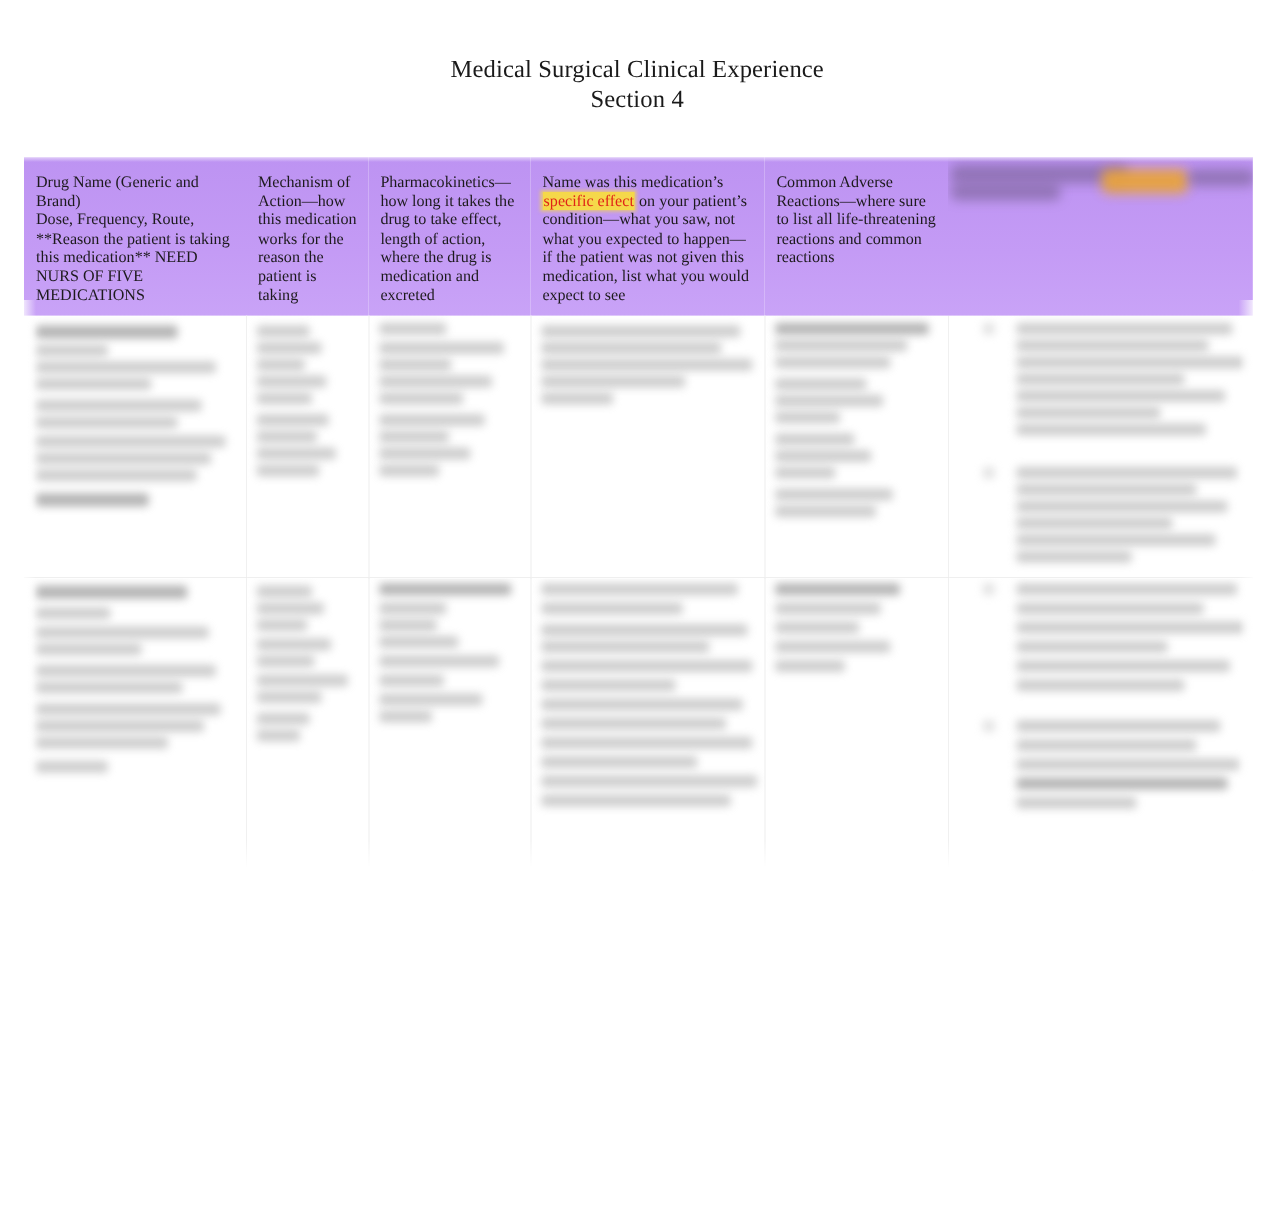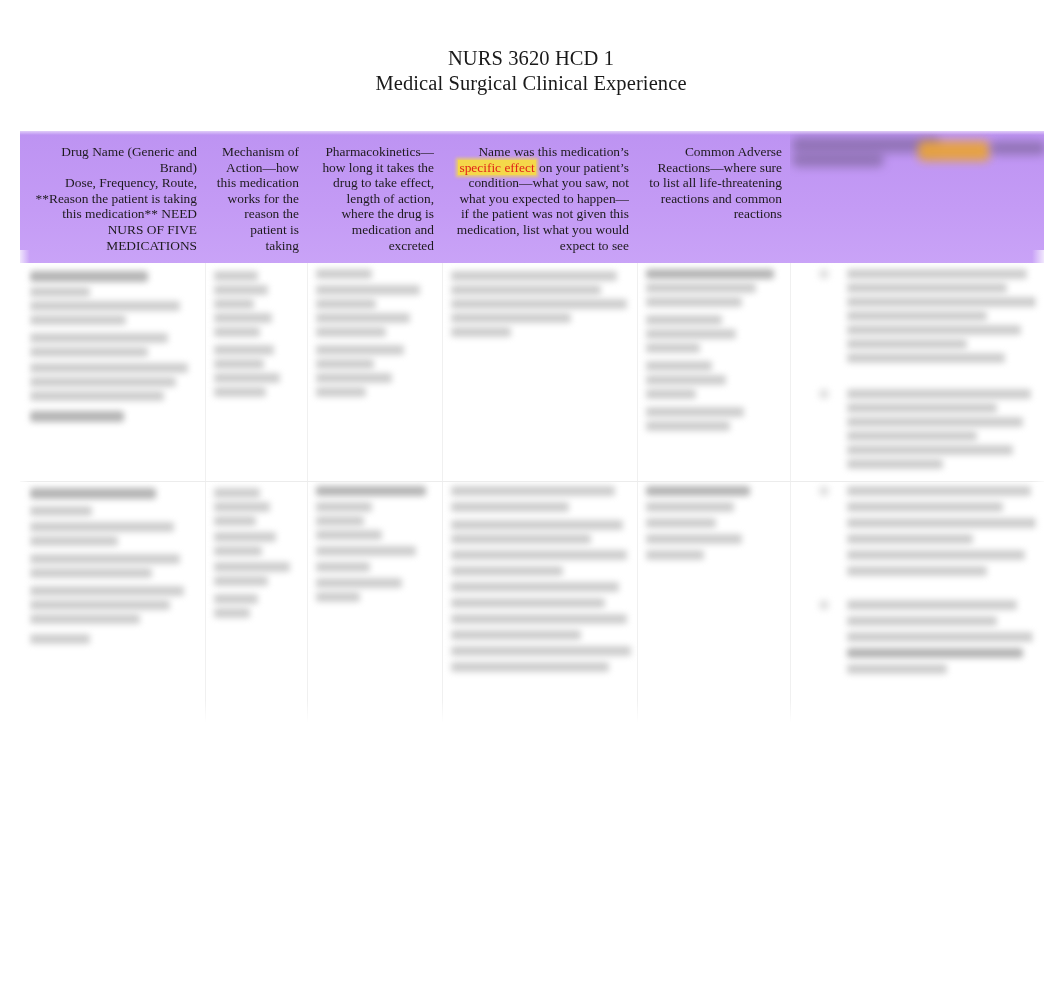--- a/index.html
+++ b/index.html
@@ -36,21 +36,20 @@
     left: 20px;
     top: 131px;
     width: 1024px;
     border-collapse: collapse;
     table-layout: fixed;
   }
   .drug-table td {
     vertical-align: top;
     padding: 0;
     border: none;
-    text-align: right;
   }
 
   
   .hdr td {
     background: #bd93f2;
     padding: 13px 8px 10px 10px;
     font-size: 13.4px;
     line-height: 15.6px;
     color: #1d1a1d;
   }
@@ -141,22 +140,22 @@
     width: 1024px;
     height: 7px;
     background: linear-gradient(180deg, rgba(255,255,255,0.95) 0%, rgba(255,255,255,0) 100%);
     pointer-events: none;
   }
 </style>
 </head>
 <body>
 
 <div class="doc-title">
-  <div class="line">NURS 3620 HCD 1</div>
   <div class="line">Medical Surgical Clinical Experience</div>
+  <div class="line">Section 4</div>
 </div>
 
 <table class="drug-table">
   <colgroup>
     <col style="width:185px">
     <col style="width:102px">
     <col style="width:135px">
     <col style="width:195px">
     <col style="width:153px">
     <col style="width:254px">

